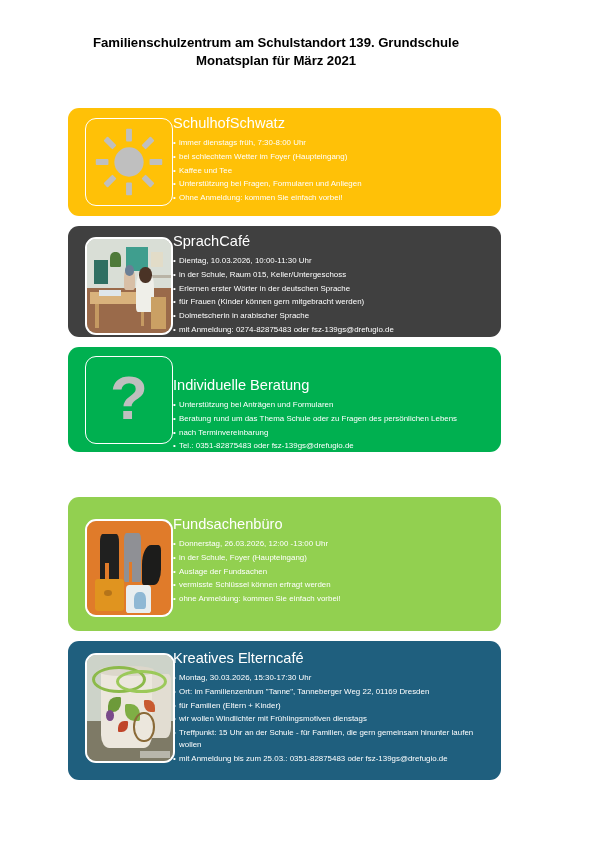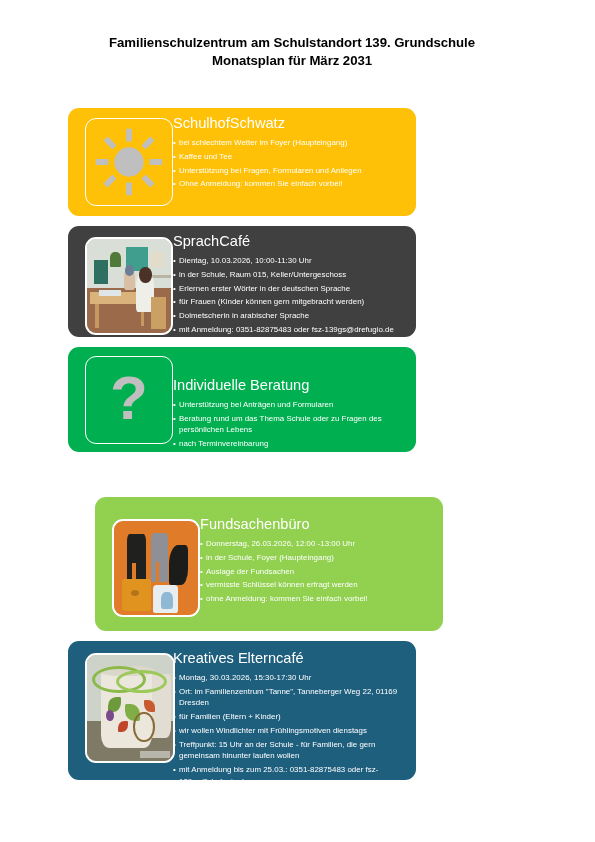--- a/index.html
+++ b/index.html
@@ -8,38 +8,38 @@
     width:595px;height:842px;
     background:#ffffff;
     font-family:"Liberation Sans","DejaVu Sans",sans-serif;
     overflow:hidden;
     position:relative;
   }
   .page{position:relative;width:595px;height:842px;}
 
   
   .header{
-    position:absolute;left:16px;top:34px;width:552px;
+    position:absolute;left:0;top:34px;width:552px;
     text-align:center;
   }
   .header .line{
     display:block;
     font-size:13.2px;
     font-weight:bold;
     color:#000000;
     letter-spacing:-0.05px;
     line-height:18px;
   }
   .header .line1{padding:0 48px;}
 
   
   .card{
     position:absolute;
     left:68px;
-    width:348px;
+    width:433px;
     border-radius:11px;
     box-sizing:border-box;
     overflow:hidden;
   }
   .card-inner{
     position:relative;
     display:block;
     height:100%;
   }
 
@@ -94,21 +94,21 @@
     position:absolute;
     left:0;top:0;
     font-size:7.9px;
     line-height:11.6px;
   }
 
   
   #card-schulhof   {top:108px; height:108px; background:#FFC107;}
   #card-sprachcafe {top:226px; height:111px; background:#404040;}
   #card-beratung   {top:347px; height:105px; background:#00B050;}
-  #card-fundsachen {top:497px; height:134px; background:#92D050;margin-left:27px;}
+  #card-fundsachen {top:497px; height:134px; background:#92D050;}
   #card-elterncafe {top:641px; height:139px; background:#1F5F7E;}
 
   #card-schulhof   .media{top:10px;}
   #card-sprachcafe .media{top:11px; height:98px;}
   #card-beratung   .media{top:9px;}
   #card-fundsachen .media{top:22px; height:98px;}
   #card-elterncafe .media{top:12px; height:110px; width:90px;}
 
   #card-schulhof   .content{top:7px;}
   #card-sprachcafe .content{top:7px;}
@@ -183,21 +183,21 @@
   .ph-jar .twig{position:absolute;left:54%;top:54%;width:20%;height:24%;border:2px solid #8a6a38;border-radius:50%;background:transparent;}
   .ph-jar .wm{position:absolute;right:4%;bottom:3%;width:34%;height:6%;background:rgba(255,255,255,0.45);}
 </style>
 </head>
 <body>
 
 <div class="page">
 
   <div class="header">
     <span class="line line1">Familienschulzentrum am Schulstandort 139. Grundschule</span>
-    <span class="line line2">Monatsplan für März 2031</span>
+    <span class="line line2">Monatsplan für März 2021</span>
   </div>
 
   <div class="card" id="card-schulhof">
     <div class="card-inner">
       <div class="media icon-box">
         <svg class="sun" viewBox="0 0 88 88">
           <circle cx="44" cy="44" r="15" fill="#BFBFBF"></circle>
           <g fill="#BFBFBF">
             <rect x="41" y="10" width="6" height="13" rx="1"></rect>
             <rect x="41" y="65" width="6" height="13" rx="1"></rect>
@@ -206,20 +206,21 @@
             <rect x="41" y="10" width="6" height="13" rx="1" transform="rotate(45 44 44)"></rect>
             <rect x="41" y="65" width="6" height="13" rx="1" transform="rotate(45 44 44)"></rect>
             <rect x="10" y="41" width="13" height="6" rx="1" transform="rotate(45 44 44)"></rect>
             <rect x="65" y="41" width="13" height="6" rx="1" transform="rotate(45 44 44)"></rect>
           </g>
         </svg>
       </div>
       <div class="content">
         <div class="card-title">SchulhofSchwatz</div>
         <ul class="bullets">
+          <li>immer dienstags früh, 7:30-8:00 Uhr</li>
           <li>bei schlechtem Wetter im Foyer (Haupteingang)</li>
           <li>Kaffee und Tee</li>
           <li>Unterstützung bei Fragen, Formularen und Anliegen</li>
           <li>Ohne Anmeldung: kommen Sie einfach vorbei!</li>
         </ul>
       </div>
     </div>
   </div>
 
   <div class="card" id="card-sprachcafe">
@@ -245,21 +246,21 @@
         </div>
       </div>
       <div class="content">
         <div class="card-title">SprachCafé</div>
         <ul class="bullets">
           <li>Dientag, 10.03.2026, 10:00-11:30 Uhr</li>
           <li>in der Schule, Raum 015, Keller/Untergeschoss</li>
           <li>Erlernen erster Wörter in der deutschen Sprache</li>
           <li>für Frauen (Kinder können gern mitgebracht werden)</li>
           <li>Dolmetscherin in arabischer Sprache</li>
-          <li>mit Anmeldung: 0351-82875483 oder fsz-139gs@drefugio.de</li>
+          <li>mit Anmeldung: 0274-82875483 oder fsz-139gs@drefugio.de</li>
         </ul>
       </div>
     </div>
   </div>
 
   <div class="card" id="card-beratung">
     <div class="card-inner">
       <div class="media icon-box">
         <div class="qmark">?</div>
       </div>

